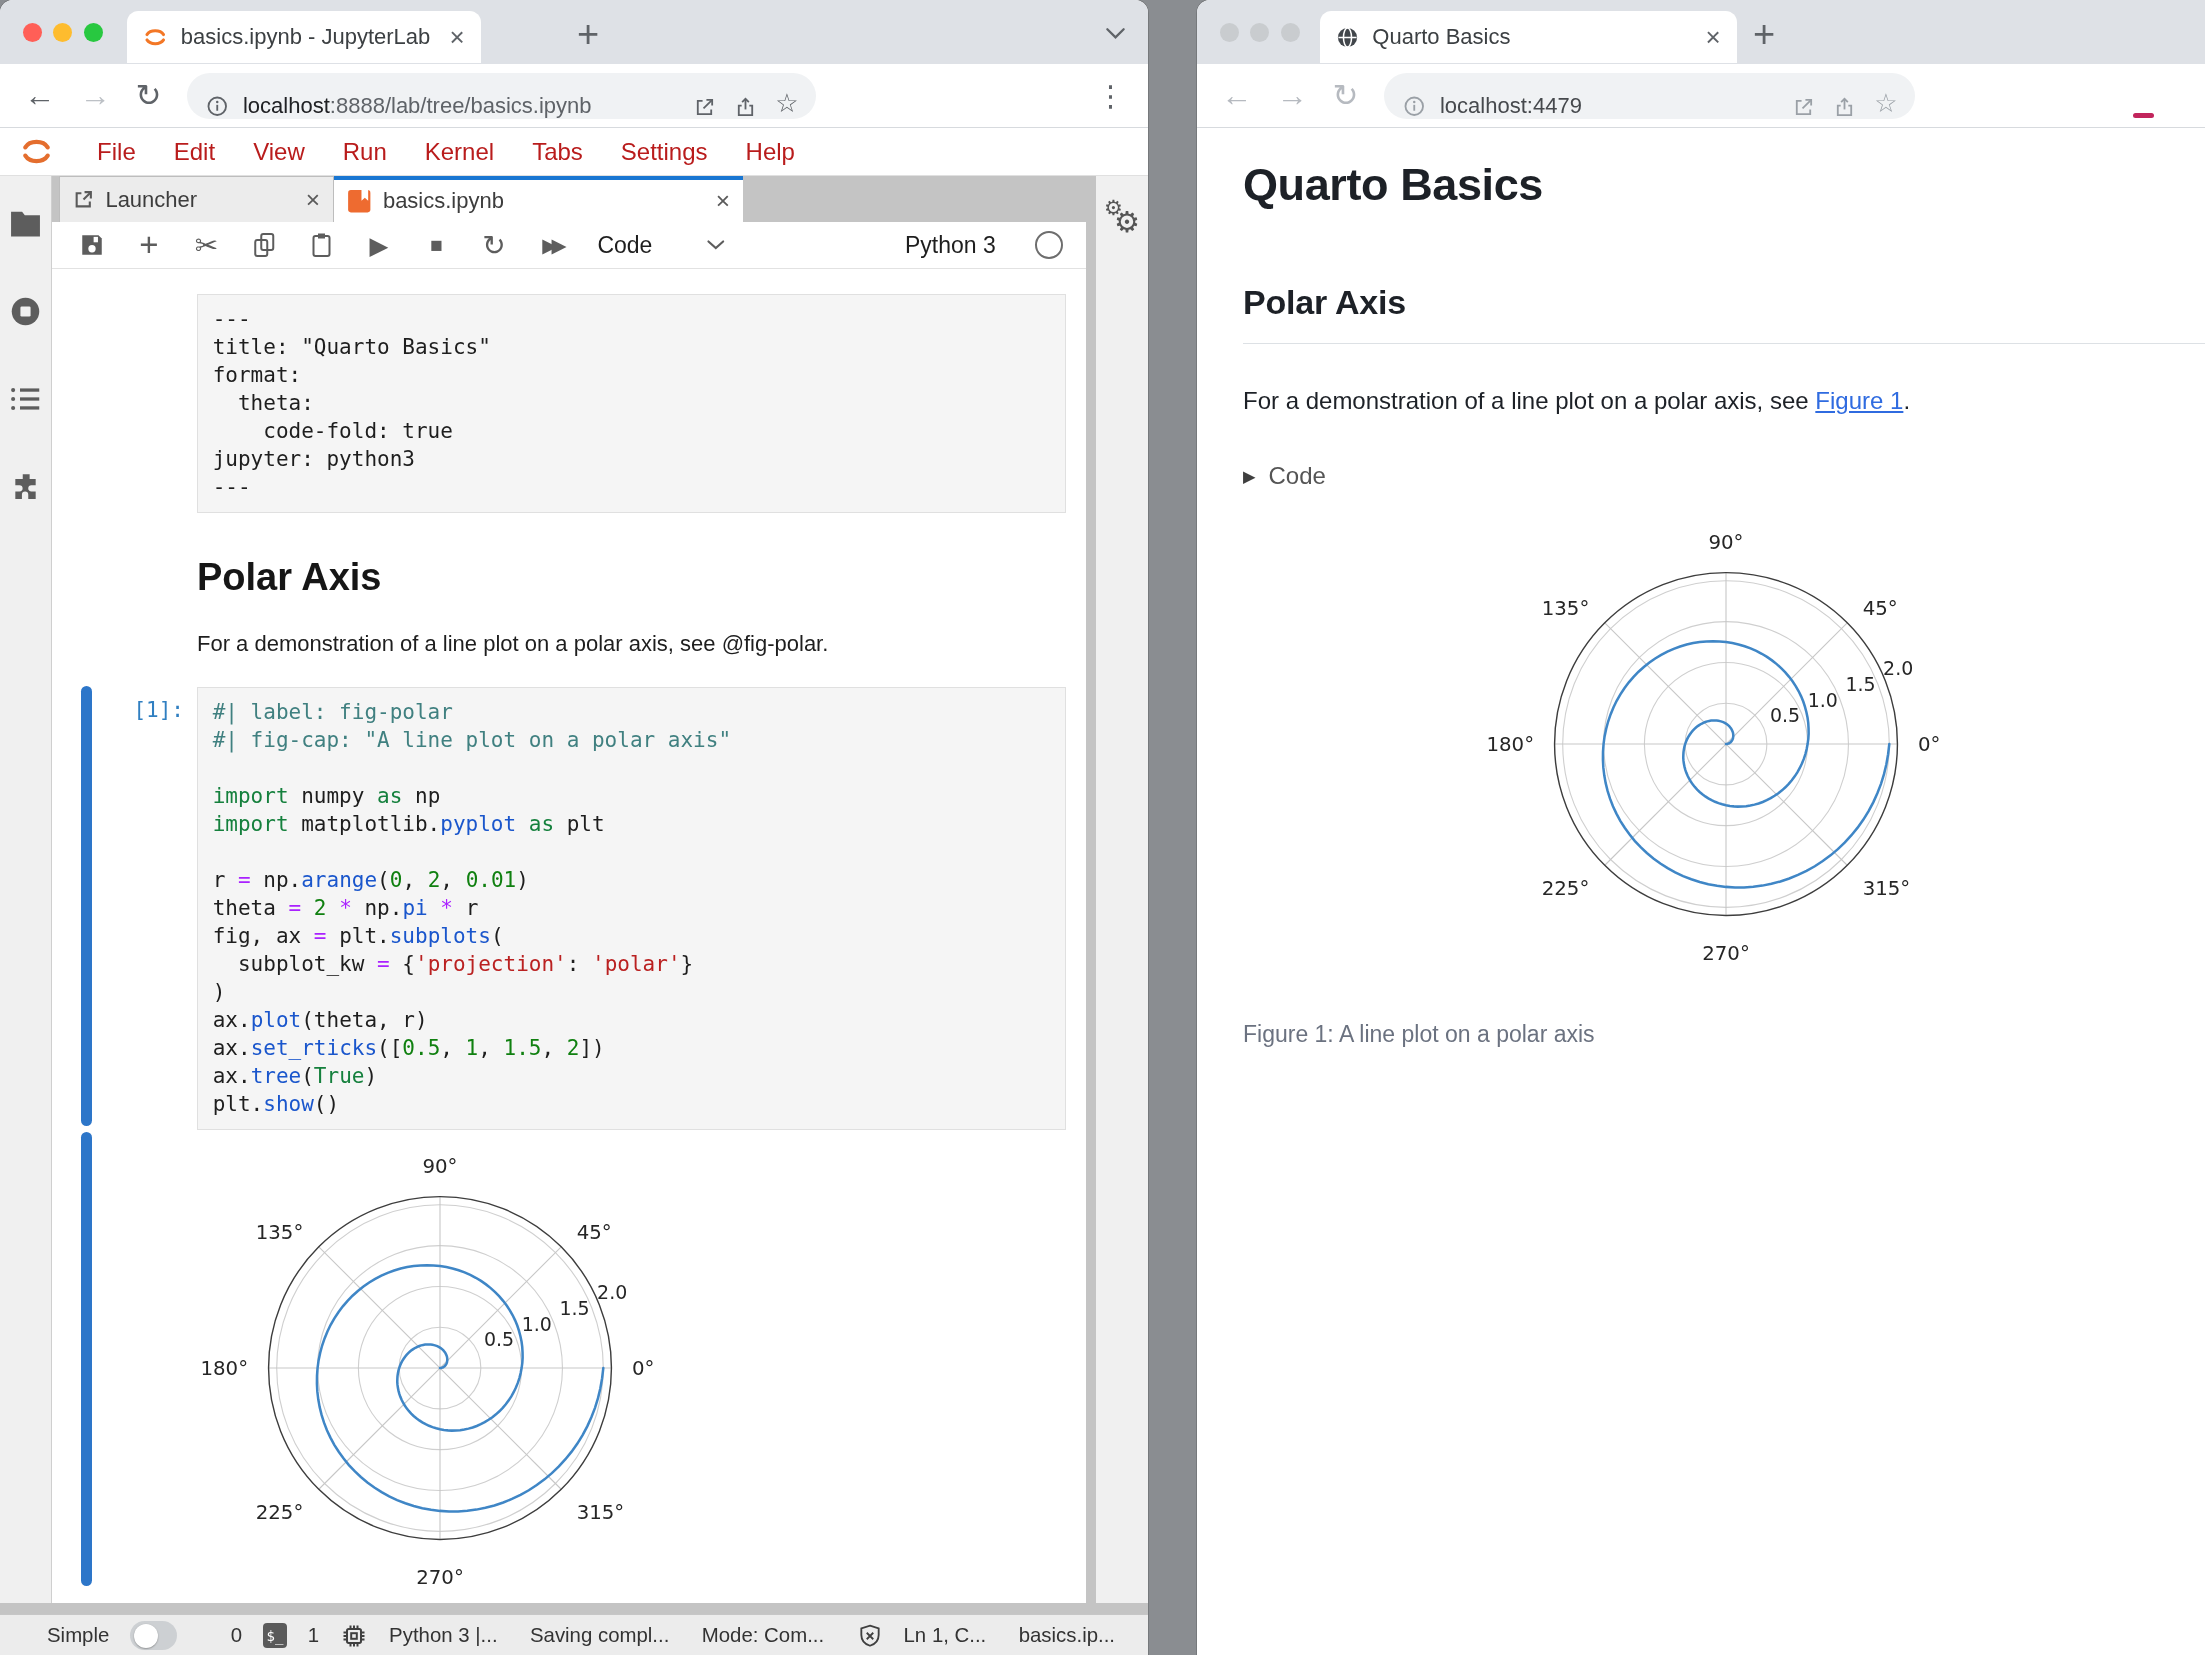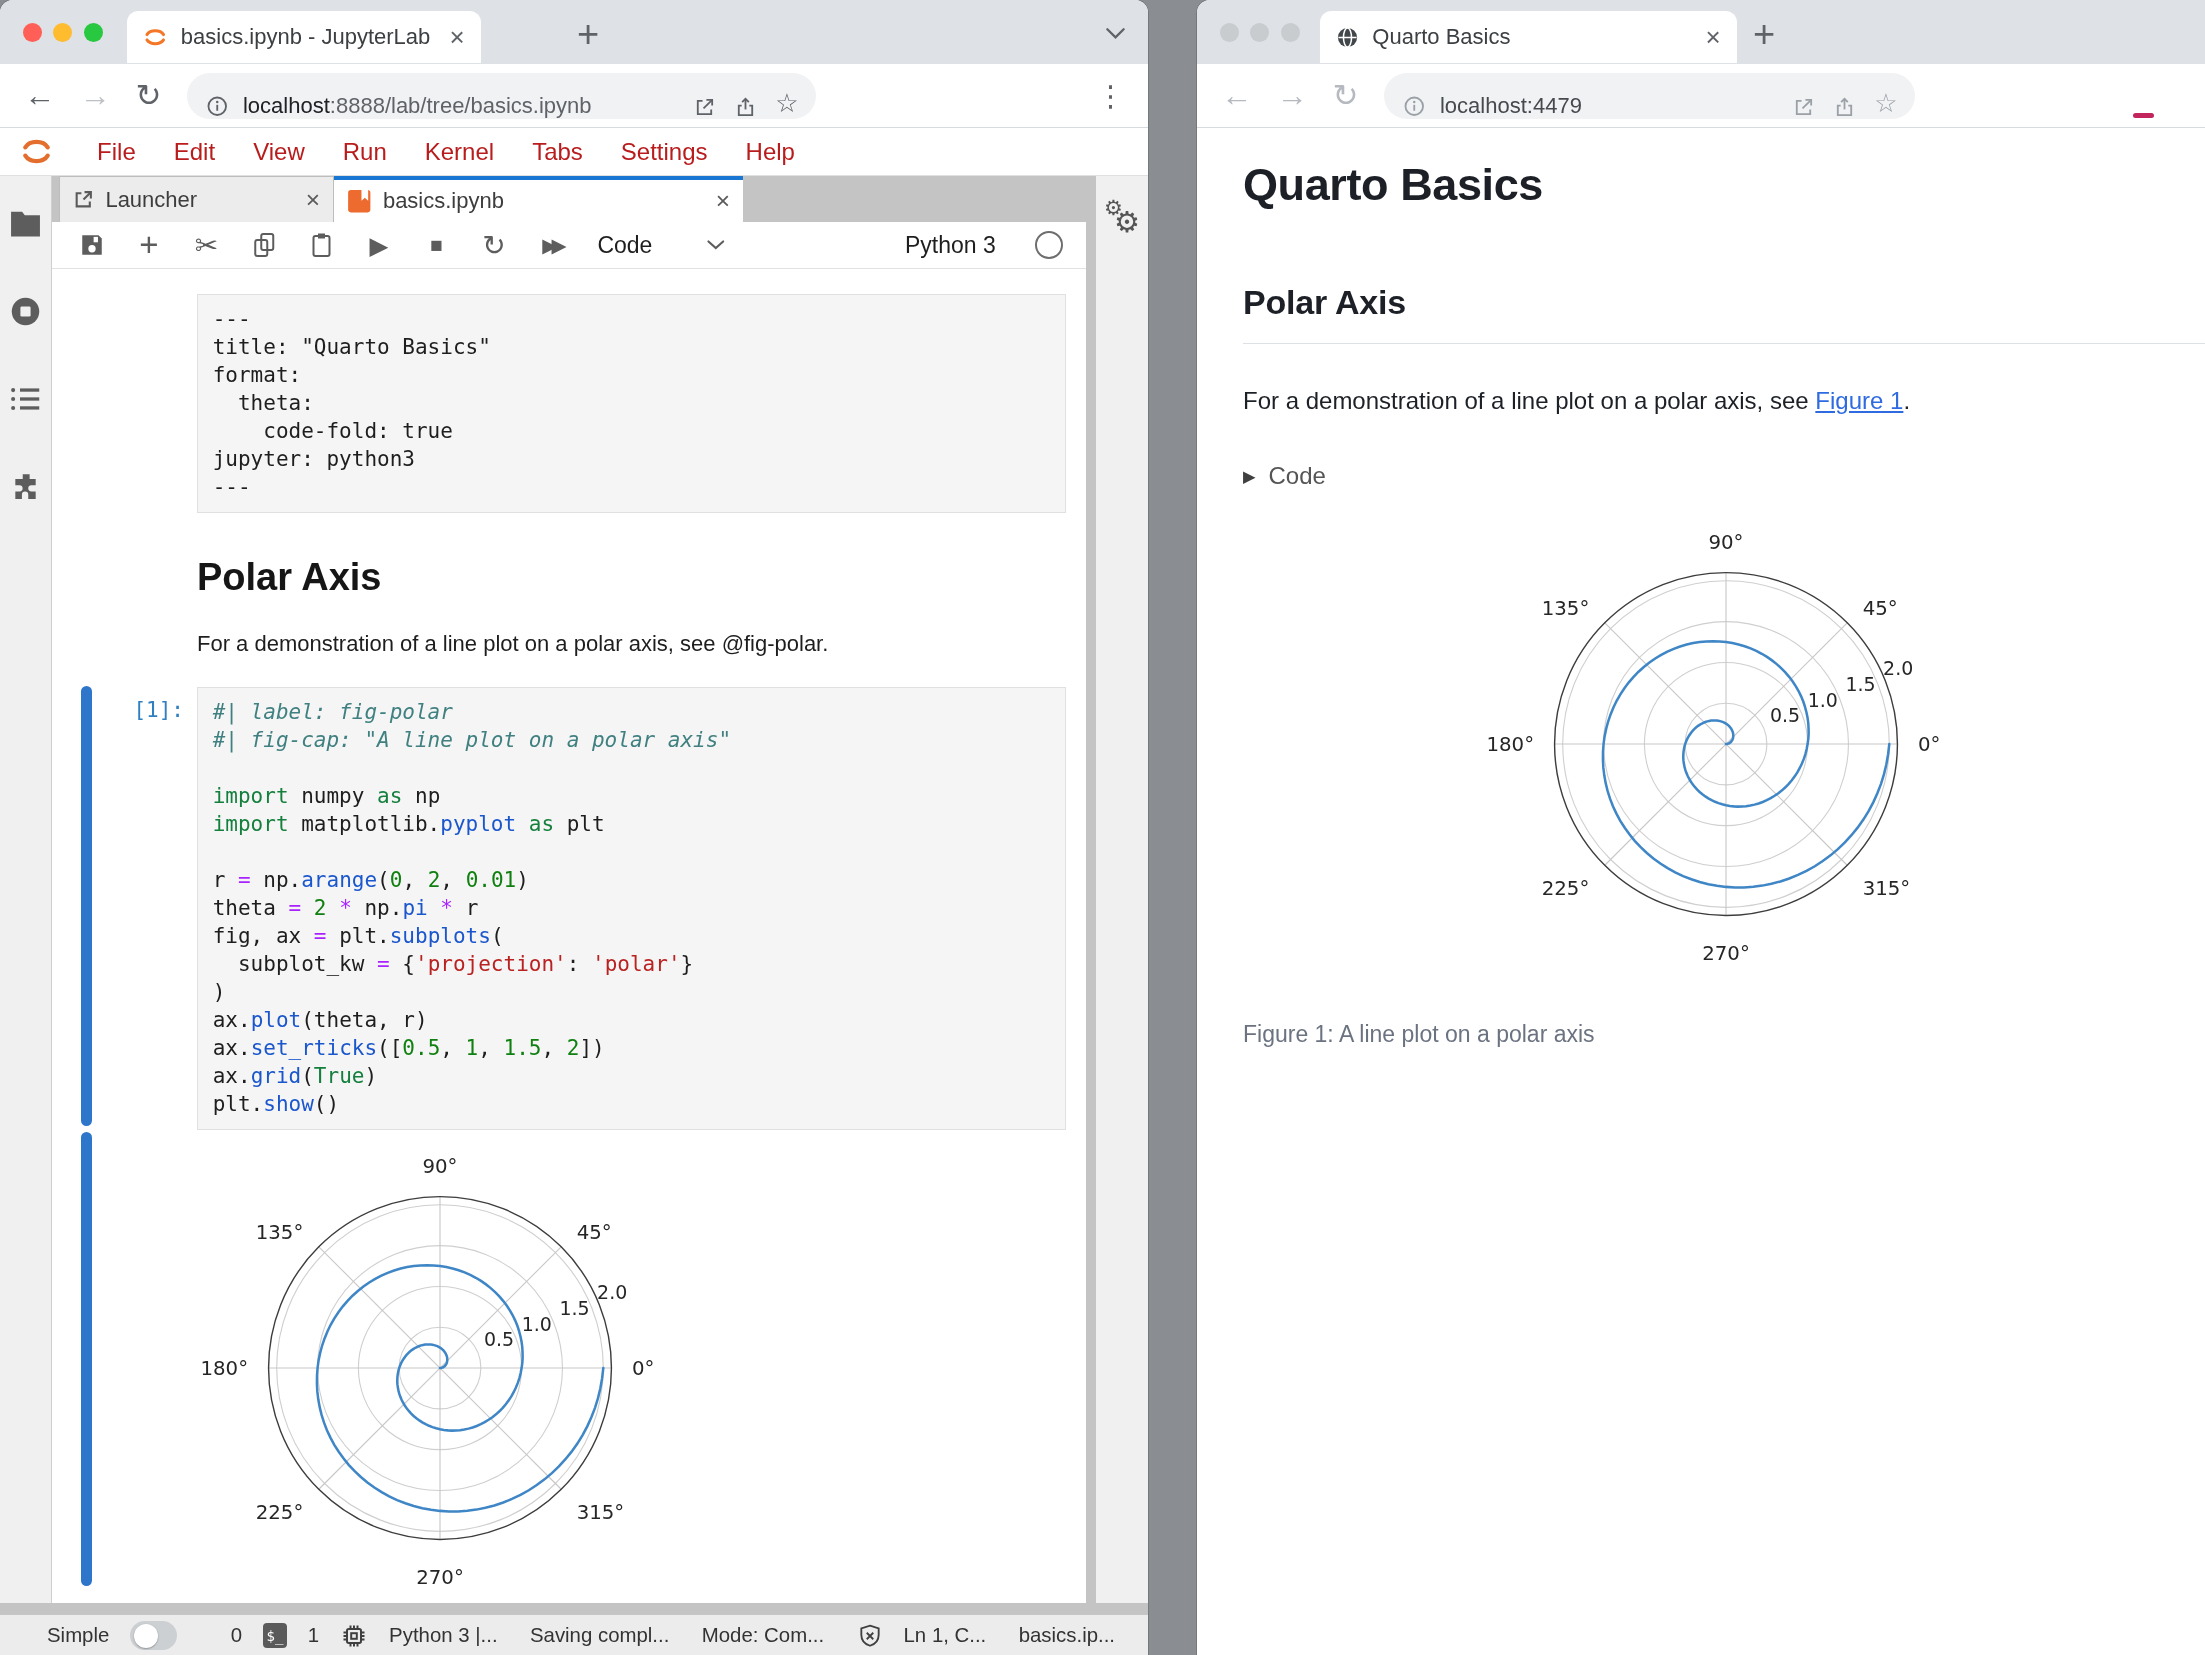--- a/index.html
+++ b/index.html
@@ -68,21 +68,21 @@
            padding:10.6px 14.7px;font-family:"DejaVu Sans Mono",monospace;font-size:21px;
            line-height:28px;color:#1e1e1e}
   .cellbox .cline{white-space:pre}
   #raw-cell{margin-top:24.5px}
   .md-h2{margin:43px 0 0 145px;font-size:38px;font-weight:700;color:#161616;
          font-family:"Liberation Sans",sans-serif}
   .md-p{margin:31px 0 0 145px;font-size:22px;color:#1e1e1e;line-height:28px}
   #code-cell{position:relative;margin-top:29px}
   .prompt{position:absolute;left:0;top:11.4px;width:132px;text-align:right;
           font-family:"DejaVu Sans Mono",monospace;font-size:21px;color:#307fc1}
-  .t-com{color:#408080;font-style:italic}
+  .t-com{color:#408080;}
   .t-kw{color:#15803d;font-weight:normal}
   .t-num{color:#108010}
   .t-str{color:#ba2121}
   .t-op{color:#aa22ff}
   .t-fn{color:#1a56cc}
   .t-pl{color:#1e1e1e}
   .nb-output{margin:4.9px 0 0 143px}
   .statusbar{height:41px;background:#ececec;border-top:0.8px solid #c6c6c6;display:flex;
              align-items:center;font-size:20.4px;color:#333;padding:0 33px 0 47px;gap:21px;white-space:nowrap}
   .toggle{width:57px;height:29px;border-radius:14.7px;background:#cdd0d3;position:relative;margin-right:33px}
@@ -301,21 +301,21 @@
                 <div class="cline"><span class="t-kw">import</span><span class="t-pl"> numpy </span><span class="t-kw">as</span><span class="t-pl"> np</span></div>
                 <div class="cline"><span class="t-kw">import</span><span class="t-pl"> matplotlib.</span><span class="t-fn">pyplot</span><span class="t-pl"> </span><span class="t-kw">as</span><span class="t-pl"> plt</span></div>
                 <div class="cline">&nbsp;</div>
                 <div class="cline"><span class="t-pl">r </span><span class="t-op">=</span><span class="t-pl"> np.</span><span class="t-fn">arange</span><span class="t-pl">(</span><span class="t-num">0</span><span class="t-pl">, </span><span class="t-num">2</span><span class="t-pl">, </span><span class="t-num">0.01</span><span class="t-pl">)</span></div>
                 <div class="cline"><span class="t-pl">theta </span><span class="t-op">=</span><span class="t-pl"> </span><span class="t-num">2</span><span class="t-pl"> </span><span class="t-op">*</span><span class="t-pl"> np.</span><span class="t-fn">pi</span><span class="t-pl"> </span><span class="t-op">*</span><span class="t-pl"> r</span></div>
                 <div class="cline"><span class="t-pl">fig, ax </span><span class="t-op">=</span><span class="t-pl"> plt.</span><span class="t-fn">subplots</span><span class="t-pl">(</span></div>
                 <div class="cline"><span class="t-pl">  subplot_kw </span><span class="t-op">=</span><span class="t-pl"> {</span><span class="t-str">'projection'</span><span class="t-pl">: </span><span class="t-str">'polar'</span><span class="t-pl">}</span></div>
                 <div class="cline"><span class="t-pl">)</span></div>
                 <div class="cline"><span class="t-pl">ax.</span><span class="t-fn">plot</span><span class="t-pl">(theta, r)</span></div>
                 <div class="cline"><span class="t-pl">ax.</span><span class="t-fn">set_rticks</span><span class="t-pl">([</span><span class="t-num">0.5</span><span class="t-pl">, </span><span class="t-num">1</span><span class="t-pl">, </span><span class="t-num">1.5</span><span class="t-pl">, </span><span class="t-num">2</span><span class="t-pl">])</span></div>
-                <div class="cline"><span class="t-pl">ax.</span><span class="t-fn">grid</span><span class="t-pl">(</span><span class="t-kw">True</span><span class="t-pl">)</span></div>
+                <div class="cline"><span class="t-pl">ax.</span><span class="t-fn">tree</span><span class="t-pl">(</span><span class="t-kw">True</span><span class="t-pl">)</span></div>
                 <div class="cline"><span class="t-pl">plt.</span><span class="t-fn">show</span><span class="t-pl">()</span></div>
               </div>
           </div>
 
           <div class="nb-output"><svg width="490" height="474" viewBox="0 0 620 600" font-family="DejaVu Sans, sans-serif">
                 <circle cx="310" cy="295" r="51.7" fill="none" stroke="#cfcfcf" stroke-width="1.4"></circle>
                 <circle cx="310" cy="295" r="103.3" fill="none" stroke="#cfcfcf" stroke-width="1.4"></circle>
                 <circle cx="310" cy="295" r="155.0" fill="none" stroke="#cfcfcf" stroke-width="1.4"></circle>
                 <circle cx="310" cy="295" r="206.7" fill="none" stroke="#cfcfcf" stroke-width="1.4"></circle>
                 <line x1="310" y1="295" x2="527.0" y2="295.0" stroke="#c7c7c7" stroke-width="1.4"></line>

